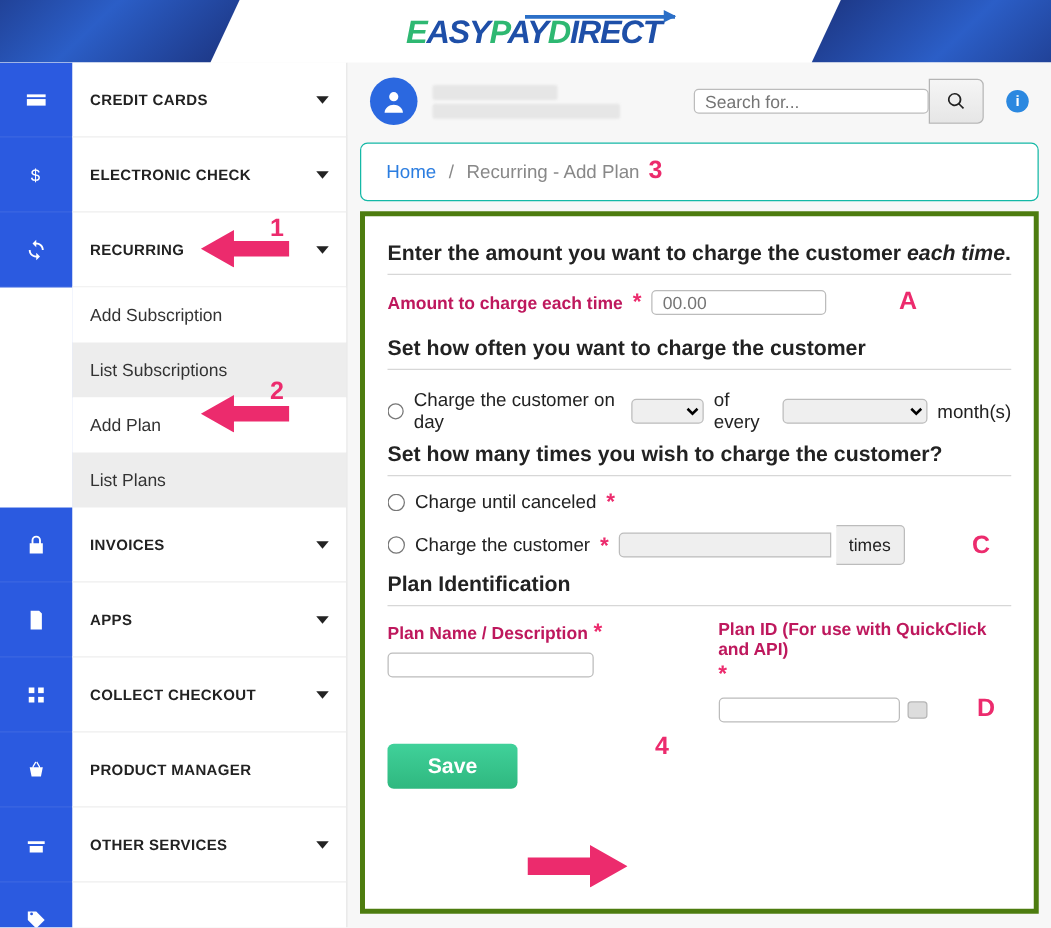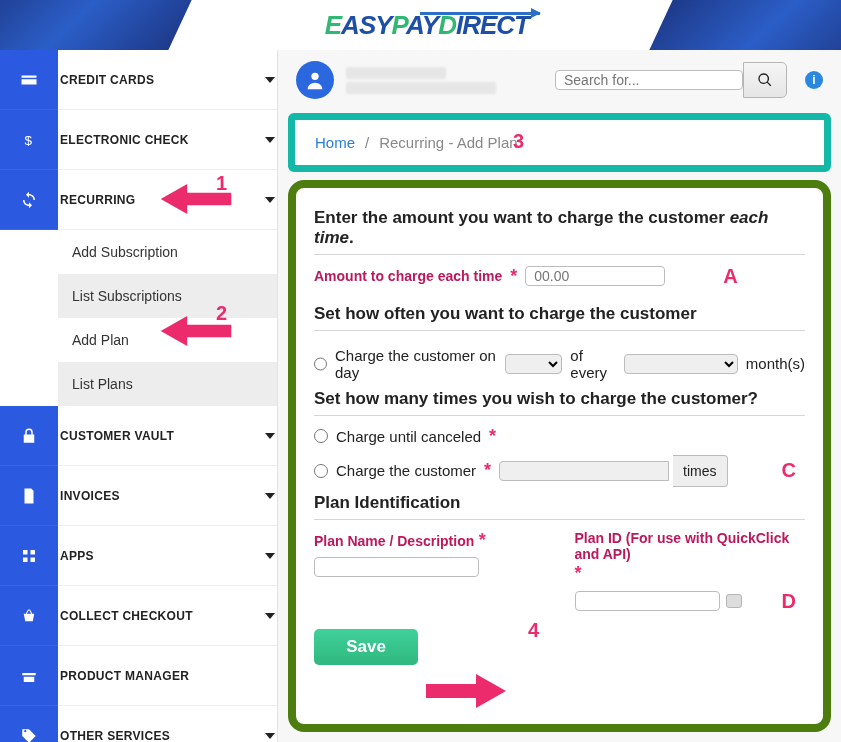--- a/index.html
+++ b/index.html
@@ -14,43 +14,43 @@
   .logo-arrow { display:inline-block; width:120px; height:3px; background:#2b6fc7; position:relative; vertical-align: top; margin-left:-115px; margin-top:2px;}
   .logo-arrow:after { content:''; position:absolute; right:-1px; top:-4px; border-left:10px solid #2b6fc7; border-top:5px solid transparent; border-bottom:5px solid transparent; }
   
   .app { display:flex; height:calc(100% - 50px); }
   
   .iconcol { width:58px; background:#2b5ae0; flex-shrink:0; }
   .iconcol .icell { height:60px; display:flex; align-items:center; justify-content:center; color:#fff; border-bottom:1px solid rgba(255,255,255,0.08); }
   .iconcol .icell svg { width:18px; height:18px; fill:#fff; }
   
   .sidebar { width:220px; background:#fff; flex-shrink:0; border-right:1px solid #e3e3e3; }
-  .sidebar .srow { height:60px; display:flex; align-items:center; justify-content:space-between; padding:0 2px; font-size:12px; font-weight:700; color:#222; letter-spacing:0.3px; border-bottom:1px solid #eee; cursor:pointer; }
+  .sidebar .srow { height:60px; display:flex; align-items:center; justify-content:space-between; padding:0 14px; font-size:12px; font-weight:700; color:#222; letter-spacing:0.3px; border-bottom:1px solid #eee; cursor:pointer; }
   .sidebar .srow .label { text-transform:uppercase; }
   .sidebar .chev { width:0;height:0;border-left:5px solid transparent;border-right:5px solid transparent;border-top:6px solid #222; }
   .sidebar .subrow { height:44px; display:flex; align-items:center; padding:0 14px; font-size:14px; color:#333; background:#fff; cursor:pointer; }
   .sidebar .subrow.alt { background:#ededed; }
   
   .main { flex:1; display:flex; flex-direction:column; overflow:hidden; }
   .topbar { height:58px; display:flex; align-items:center; padding:4px 18px 0; gap:12px; background:#f7f7f7; }
   .avatar { width:38px;height:38px;border-radius:50%; background:#2b68e0; display:flex;align-items:center;justify-content:center; }
   .avatar svg { width:22px;height:22px;fill:#fff; }
   .uname { flex:1; }
   .uname .blur { background:#e6e6e6; height:12px; border-radius:2px; margin:3px 0; filter: blur(1px);}
   .uname .blur.short { width:100px; } .uname .blur.long { width:150px; }
   .searchwrap { display:flex; align-items:center; }
   .searchwrap input { width:188px; height:36px; border:1px solid #c6c6c6; border-right:none; border-radius:5px 0 0 5px; padding:0 10px; font-size:14px; background:#fff; }
   .searchbtn { width:44px;height:36px;border:1px solid #b5b5b5;border-radius:0 5px 5px 0;background:linear-gradient(#f5f5f5,#e6e6e6);display:flex;align-items:center;justify-content:center;cursor:pointer; }
   .searchbtn svg { width:16px;height:16px;fill:#222; }
   .infobadge { width:18px;height:18px;border-radius:50%;background:#2b88e0;color:#fff;display:flex;align-items:center;justify-content:center;font-size:12px;font-weight:700;margin-left:6px; }
   
-  .breadcrumb { padding:14px 20px; background:#fff; border:7px solid #14b8a6; border-radius:6px; margin:6px 10px 0; font-size:15px; color:#888; display:flex; align-items:center; gap:10px; position:relative;}
+  .breadcrumb { padding:14px 20px; background:#fff; border:1px solid #14b8a6; border-radius:6px; margin:6px 10px 0; font-size:15px; color:#888; display:flex; align-items:center; gap:10px; position:relative;}
   .breadcrumb a { color:#2b7de0; text-decoration:none; }
   
-  .formcard { margin:8px 10px 10px; border:8px solid #4d7c0f; border-radius:16px; padding:14px 18px 18px; background:#fff; position:relative; height: 562px; overflow:hidden;}
+  .formcard { margin:8px 10px 10px; border:4px solid #4d7c0f; border-radius:0; padding:14px 18px 18px; background:#fff; position:relative; height: 562px; overflow:hidden;}
   
   .sectitle { font-size:17px; font-weight:700; color:#222; margin-top:6px; }
   .sectitle .em { font-style:italic; }
   .hr { height:1px; background:#d7d7d7; margin:6px 0 10px; }
   
   .fldlabel { font-size:14px; font-weight:700; color:#be185d; display:inline-block; }
   .req { color:#ec2b6d; font-weight:700; font-size:18px; }
   input.txt, select.sel { height:20px; border:1px solid #bcbcbc; border-radius:4px; padding:0 8px; font-size:14px; background:#fff; }
   select.sel { background:#efefef; }
   .optrow { display:flex; align-items:center; gap:8px; margin:8px 0; font-size:15px; color:#222; }
@@ -148,24 +148,20 @@
       </div>
     <div class="srow">
         <span class="label">RECURRING</span>
         <span class="chev"></span>
       </div>
     <div class="subrow">Add Subscription</div>
     <div class="subrow alt">List Subscriptions</div>
     <div class="subrow">Add Plan</div>
     <div class="subrow alt">List Plans</div>
     <div class="srow">
-        <span class="label">CUSTOMER VAULT</span>
-        <span class="chev"></span>
-      </div>
-    <div class="srow">
         <span class="label">INVOICES</span>
         <span class="chev"></span>
       </div>
     <div class="srow">
         <span class="label">APPS</span>
         <span class="chev"></span>
       </div>
     <div class="srow">
         <span class="label">COLLECT CHECKOUT</span>
         <span class="chev"></span>

